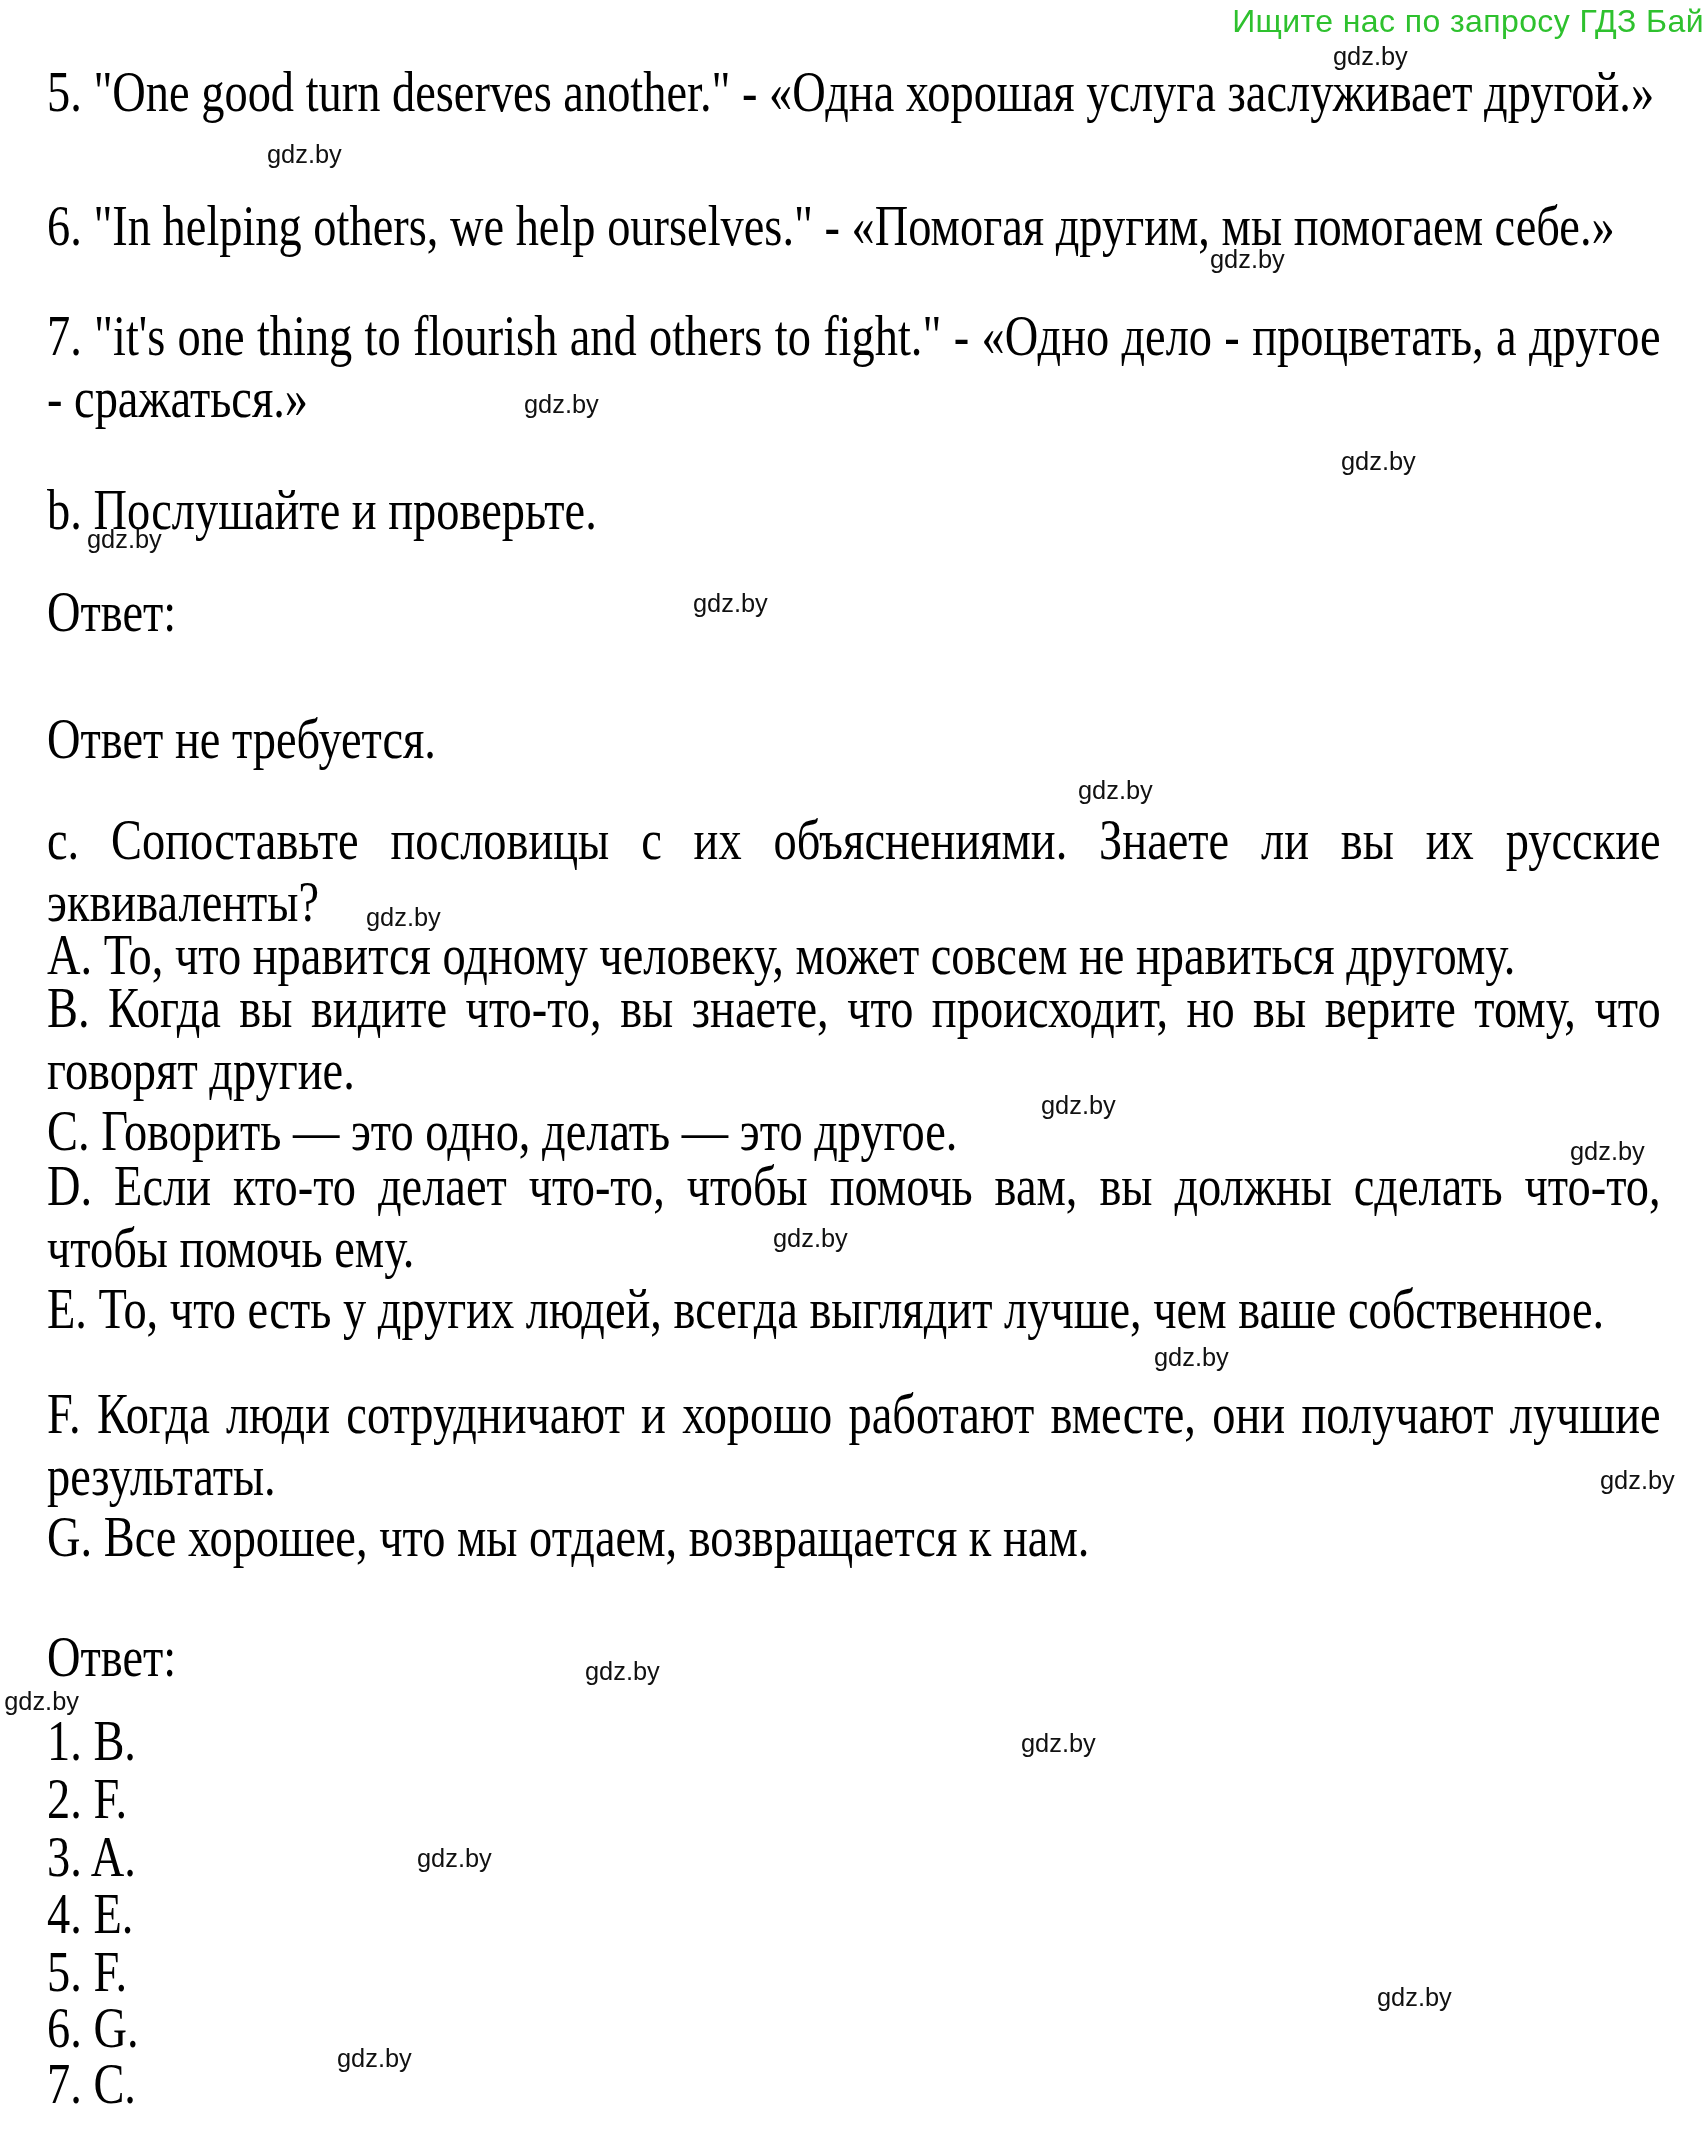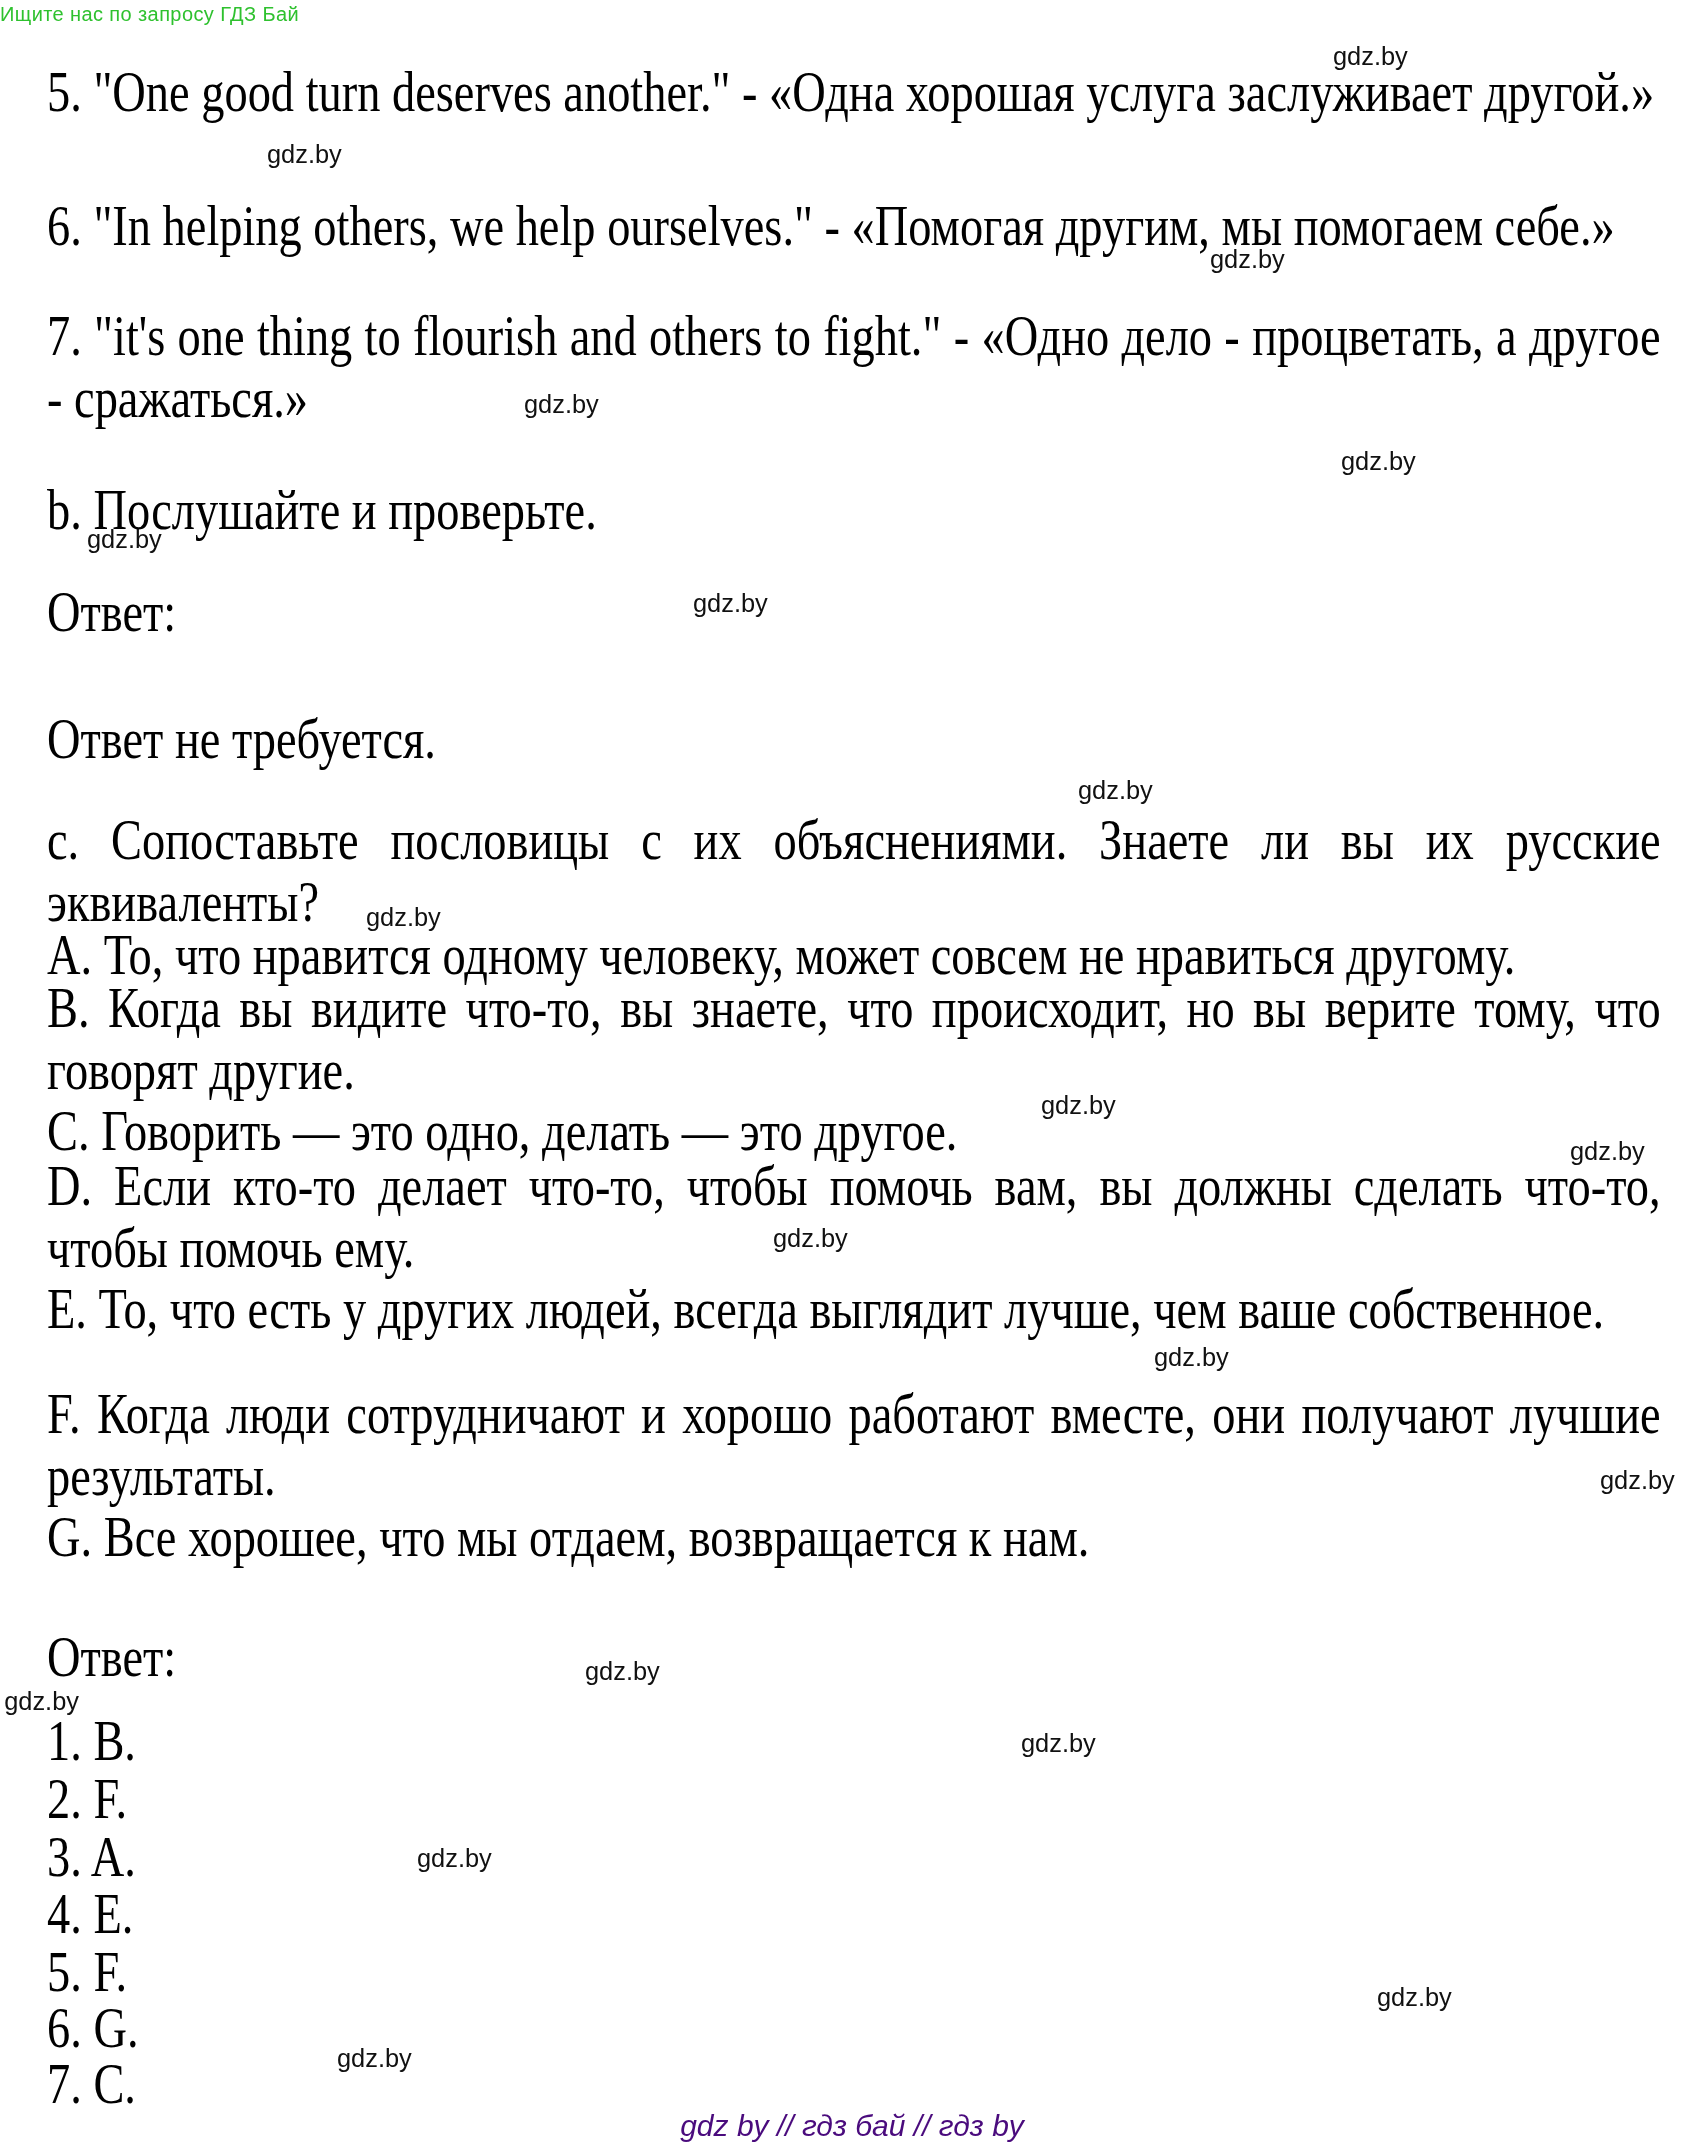--- a/index.html
+++ b/index.html
@@ -14,23 +14,23 @@
     background: #ffffff;
     overflow: hidden;
     font-family: "Liberation Serif", "DejaVu Serif", serif;
     color: #000000;
   }
   .banner {
     position: absolute;
     top: 3.4px;
     left: 0;
     width: 1704px;
-    text-align: left;
+    text-align: right;
     font-family: "Liberation Sans", "DejaVu Sans", sans-serif;
-    font-size: 20px;
+    font-size: 32px;
     letter-spacing: 0.4px;
   }
   .para {
     position: absolute;
     left: 47px;
     width: 2017px;
     font-size: 58px;
     line-height: 62px;
     text-align: justify;
     transform: scaleX(0.8);
@@ -132,16 +132,15 @@
       <span class="wm" style="left: 1154px; top: 1345px;">gdz.by</span>
       <span class="wm" style="left: 1600px; top: 1468px;">gdz.by</span>
       <span class="wm" style="left: 585px; top: 1659px;">gdz.by</span>
       <span class="wm" style="left: 4.2px; top: 1689px;">gdz.by</span>
       <span class="wm" style="left: 1021px; top: 1731px;">gdz.by</span>
       <span class="wm" style="left: 417px; top: 1846px;">gdz.by</span>
       <span class="wm" style="left: 1377px; top: 1985px;">gdz.by</span>
       <span class="wm" style="left: 337px; top: 2046px;">gdz.by</span>
     </div>
 
-  <div class="footer" style="color: rgb(74, 11, 125);">gdz by  //  гдз бай  //  гдз by</div>
 
 </div>
 
 
 </body></html>

